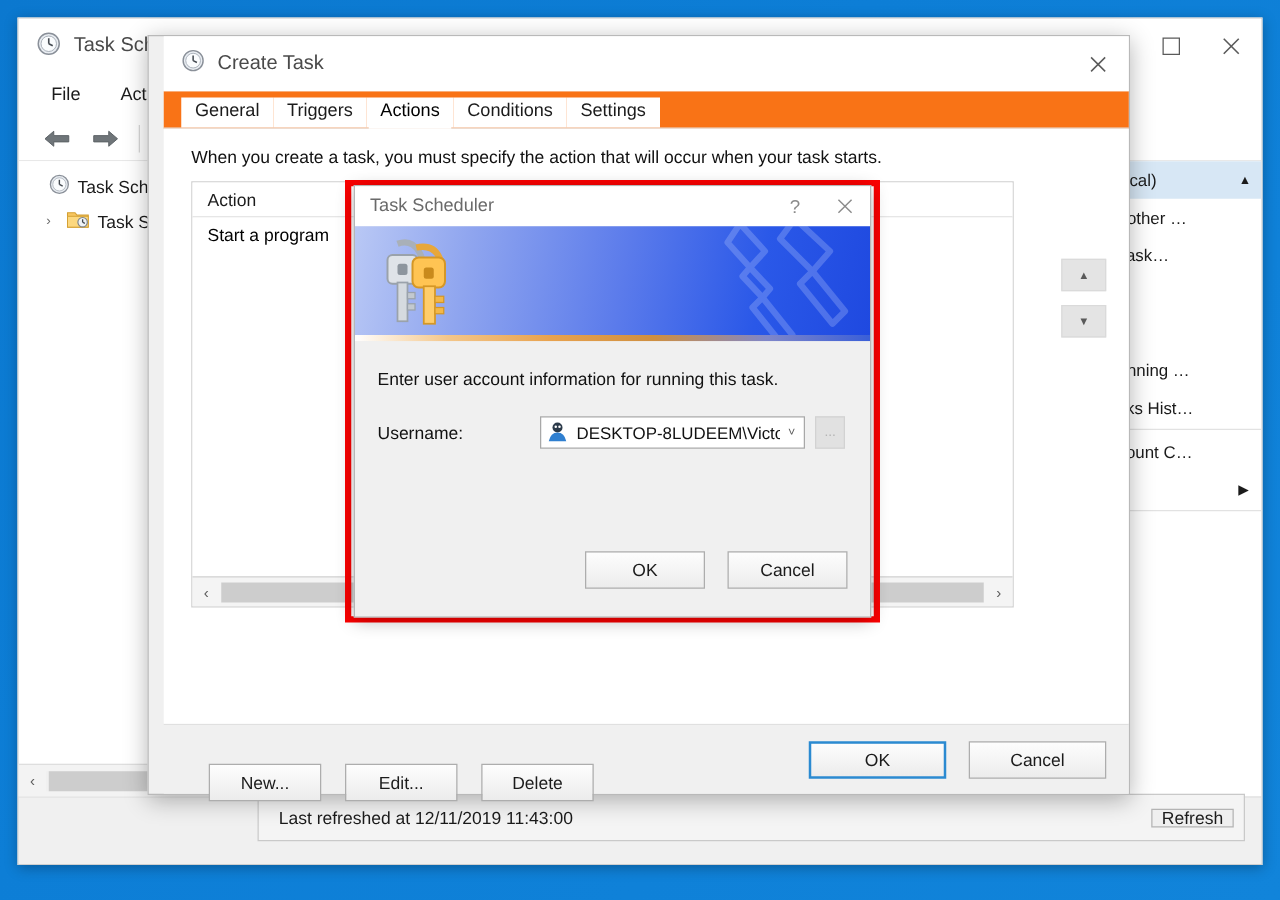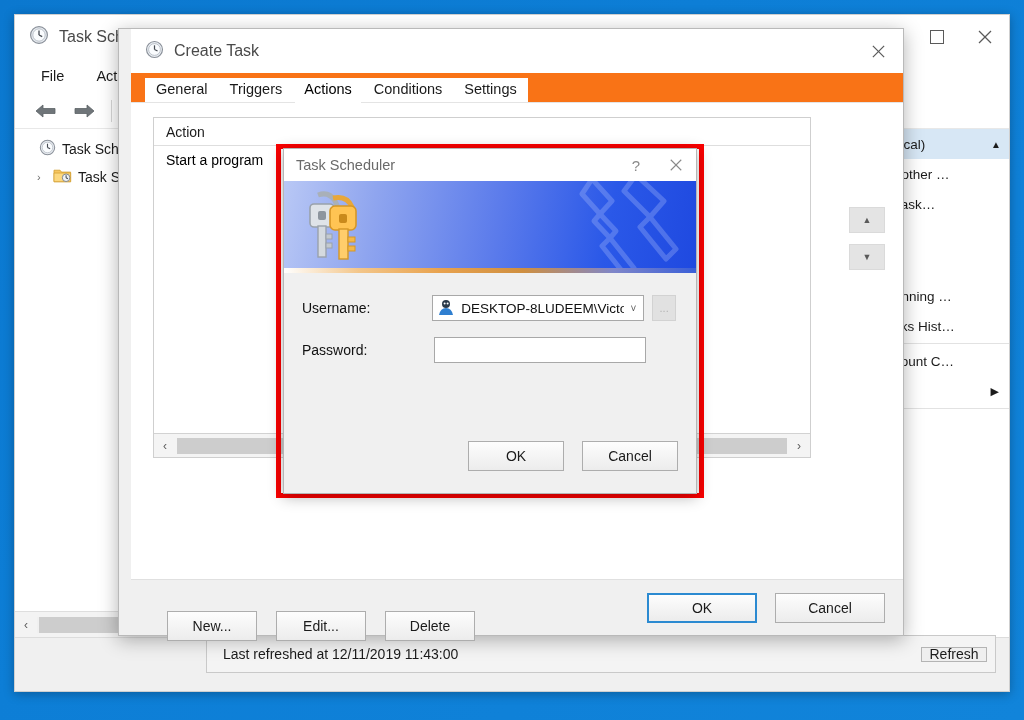--- a/index.html
+++ b/index.html
@@ -424,20 +424,21 @@
 
   <div id="ctTabs">
     <div class="tab">General</div>
     <div class="tab">Triggers</div>
     <div class="tab active">Actions</div>
     <div class="tab">Conditions</div>
     <div class="tab">Settings</div>
   </div>
 
   <div id="ctContent">
+    <div id="ctDesc">When you create a task, you must specify the action that will occur when your task starts.</div>
 
     <div id="ctListWrap">
       <div id="ctListHead">
         <span>Action</span>
       </div>
       <div id="ctListBody">
         <div class="ct-row">
           <span>Start a program</span>
         </div>
       </div>
@@ -512,43 +513,40 @@
           <rect x="39" y="41" width="9" height="30" fill="#ffcd6b" stroke="#d59726" stroke-width="1.4"></rect>
           <rect x="48" y="49" width="7" height="5" fill="#f3b848" stroke="#d59726" stroke-width="1"></rect>
           <rect x="48" y="58" width="7" height="5" fill="#f3b848" stroke="#d59726" stroke-width="1"></rect>
         </g>
       </svg>
     </span>
   </div>
   <div id="credBannerEdge"></div>
 
   <div id="credBody">
+    <div id="credPrompt">Enter user account information for running this task.</div>
 
     <div class="cred-row">
       <span class="cred-label">Username:</span>
       <div class="cred-combo">
         <span>
           <svg width="18" height="18" viewBox="0 0 18 18">
             <rect x="0" y="0" width="18" height="18" fill="#ffffff"></rect>
             <circle cx="9" cy="6" r="4" fill="#2b3a4a"></circle>
             <path d="M2 17 q1.5 -7 7 -7 q5.5 0 7 7 z" fill="#2f7fd0"></path>
             <circle cx="7.6" cy="5.4" r="1" fill="#ffffff"></circle>
             <circle cx="10.6" cy="5.4" r="1" fill="#ffffff"></circle>
           </svg>
         </span>
         <span class="val">DESKTOP-8LUDEEM\Victo</span>
         <span class="chev">˅</span>
       </div>
       <div class="cred-ellipsis">...</div>
     </div>
 
-    <div class="cred-row">
-      <span class="cred-label">Password:</span>
-      <input class="cred-input" type="password" placeholder="" style="">
-    </div>
 
     <div id="credBtns">
       <div class="btn">OK</div>
       <div class="btn">Cancel</div>
     </div>
   </div>
 </div>
 
 <div id="redBox"></div>
 

